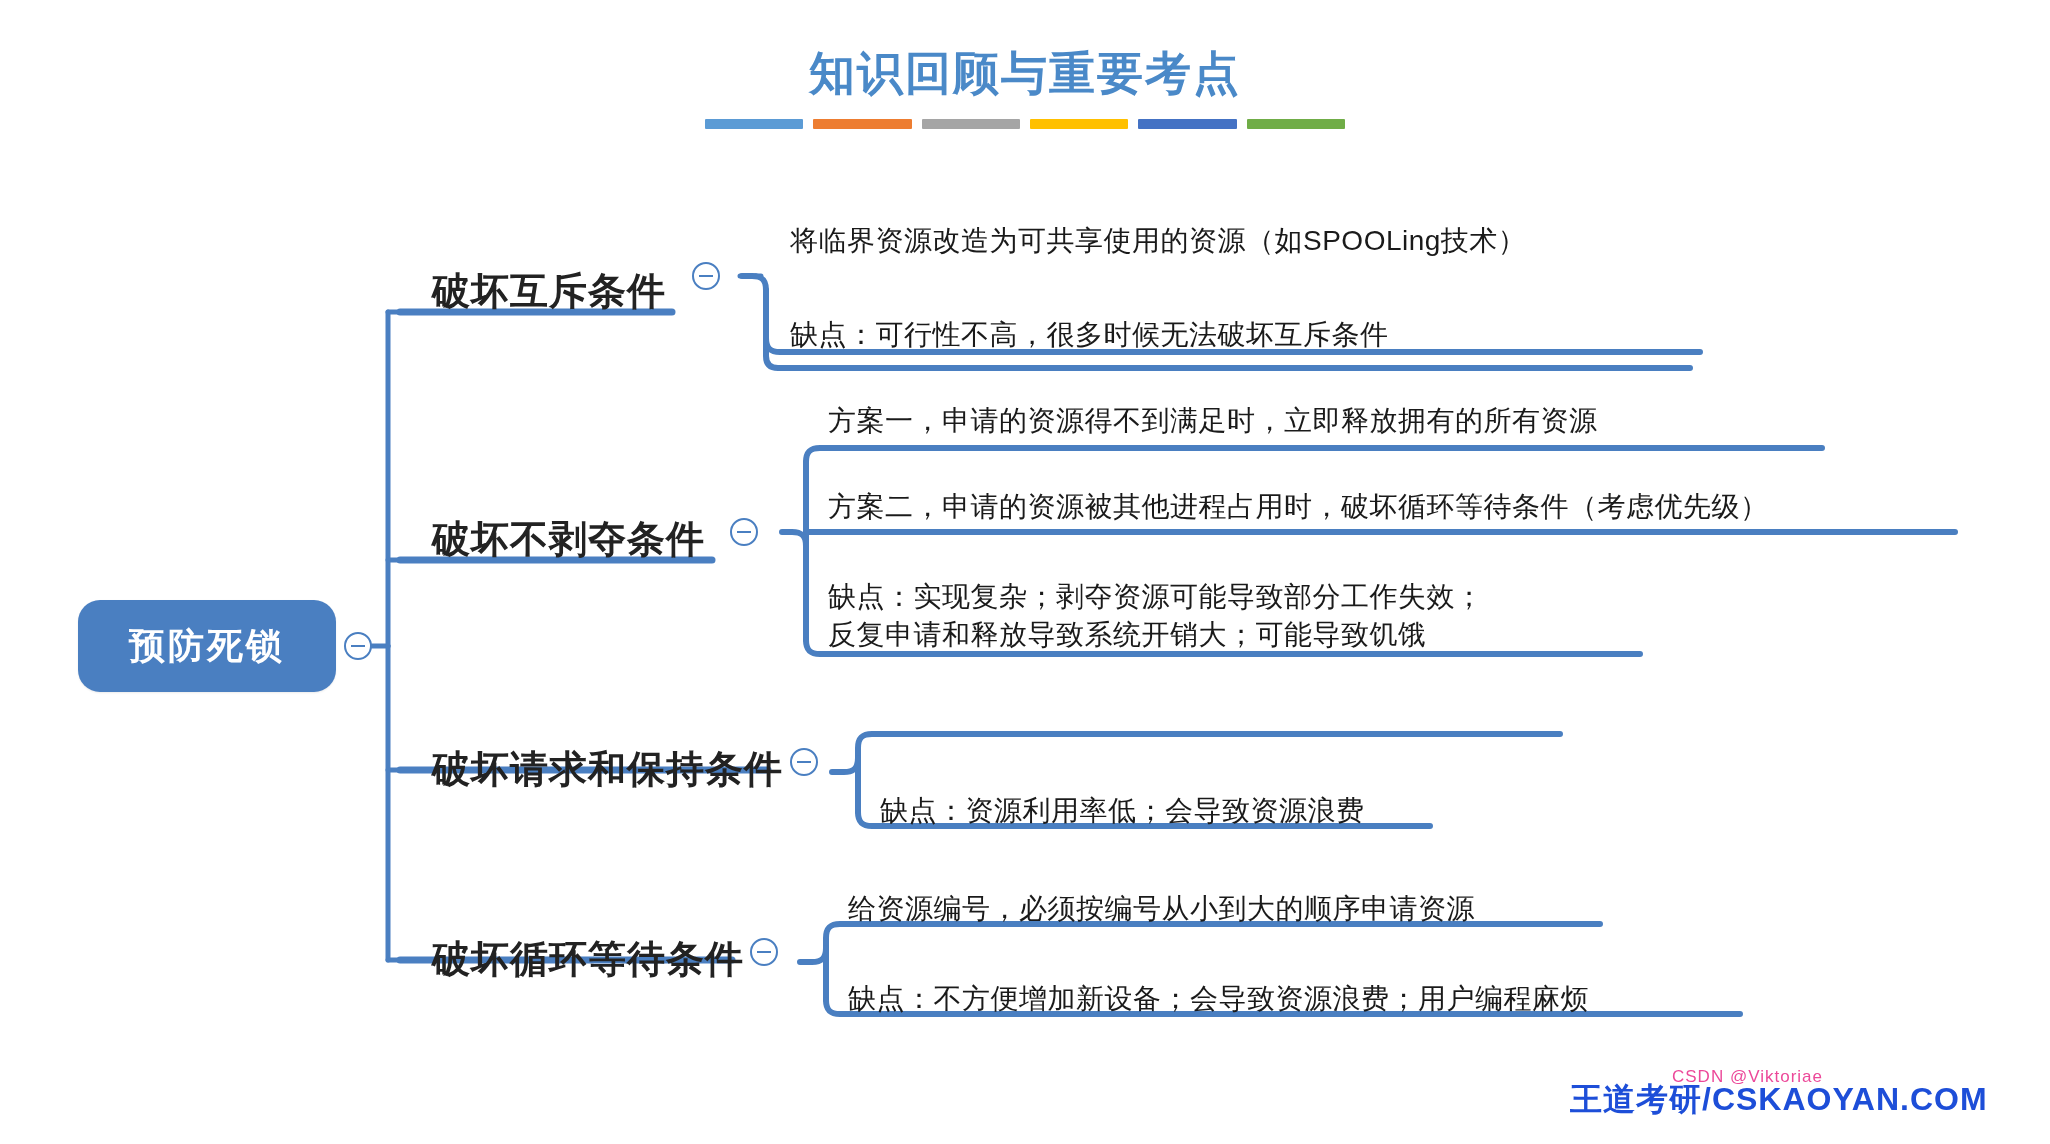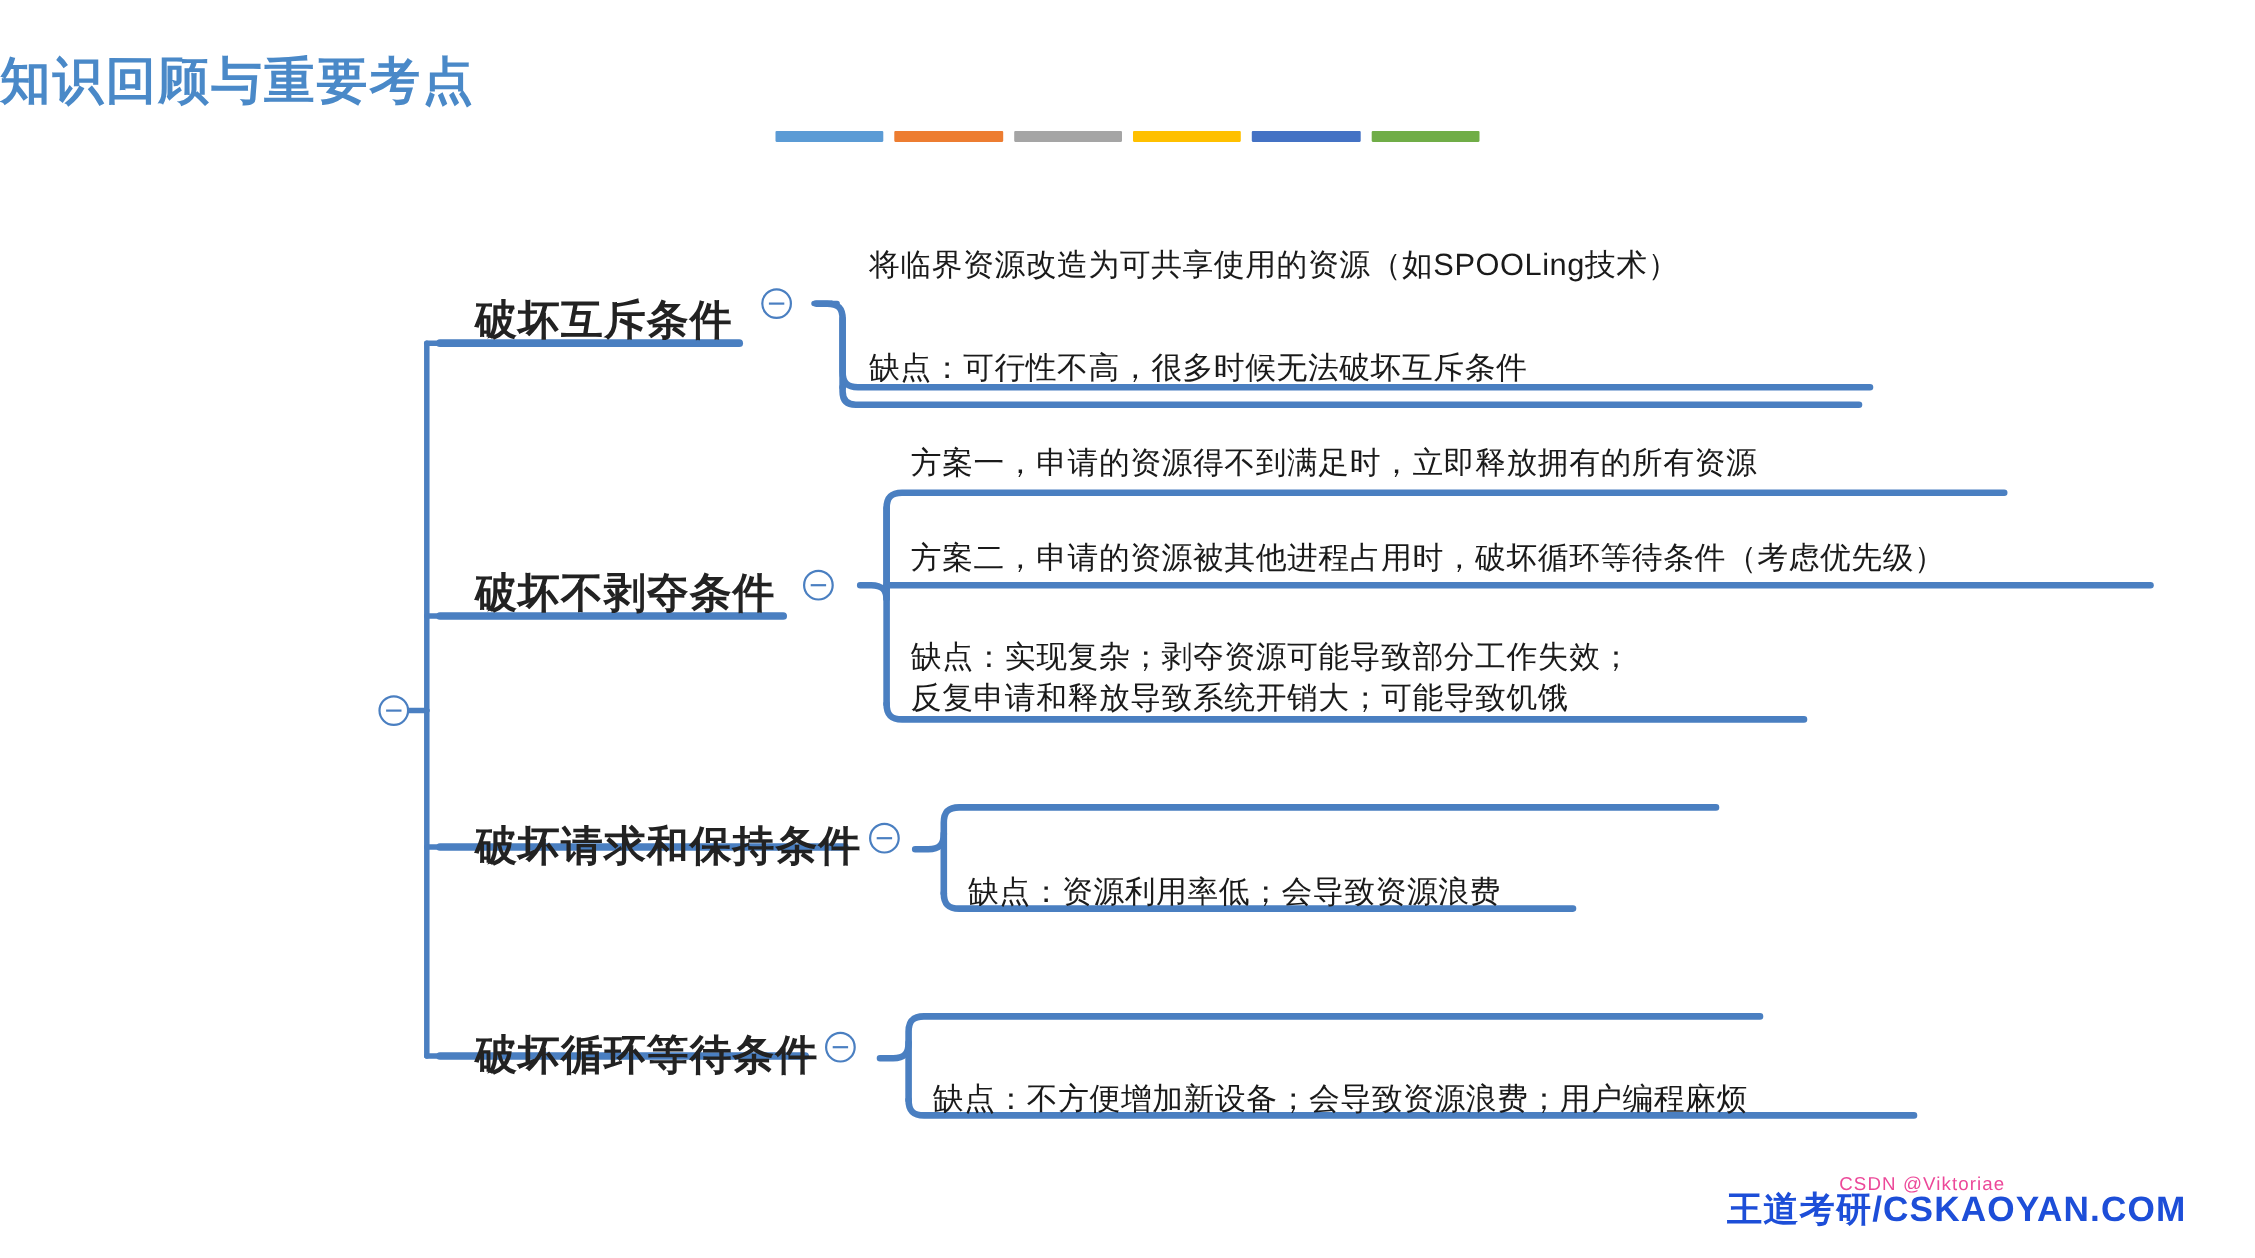--- a/index.html
+++ b/index.html
@@ -14,21 +14,21 @@
     font-family: "Liberation Sans", "DejaVu Sans", sans-serif;
     overflow: hidden;
   }
 
   
   #title-block {
     position: absolute;
     top: 48px;
     left: 0;
     width: 2050px;
-    text-align: left;
+    text-align: center;
   }
   #page-title {
     font-size: 46px;
     font-weight: 700;
     color: #4a89c8;
     letter-spacing: 2px;
     line-height: 1.1;
     white-space: nowrap;
   }
   #title-underline {
@@ -199,20 +199,23 @@
       <path d="M 832 772 H 844 C 854 772 858 768 858 758 V 748 C 858 738 862 734 872 734 H 1560" stroke-width="6"></path>
       <path d="M 858 758 V 812" stroke-width="6"></path>
       <path d="M 858 812 C 858 822 862 826 872 826 H 1430" stroke-width="6"></path>
 
       <path d="M 800 962 H 812 C 822 962 826 958 826 948 V 938 C 826 928 830 924 840 924 H 1600" stroke-width="6"></path>
       <path d="M 826 948 V 1000" stroke-width="6"></path>
       <path d="M 826 1000 C 826 1010 830 1014 840 1014 H 1740" stroke-width="6"></path>
     </g>
   </svg>
 
+  <div id="root-node">
+    <span>预防死锁</span>
+  </div>
   <div class="toggle" style="left:344px; top:632px;"></div>
 
   <div class="branch-label" style="left:432px; top:266px;">破坏互斥条件</div>
   <div class="toggle" style="left:692px; top:262px;"></div>
 
   <div class="leaf-text" style="left:790px; top:222px;">将临界资源改造为可共享使用的资源（如SPOOLing技术）</div>
   <div class="leaf-text" style="left:790px; top:316px;">缺点：可行性不高，很多时候无法破坏互斥条件</div>
 
   <div class="branch-label" style="left:432px; top:514px;">破坏不剥夺条件</div>
   <div class="toggle" style="left:730px; top:518px;"></div>
@@ -223,17 +226,18 @@
 反复申请和释放导致系统开销大；可能导致饥饿</div>
 
   <div class="branch-label" style="left:432px; top:744px;">破坏请求和保持条件</div>
   <div class="toggle" style="left:790px; top:748px;"></div>
 
   <div class="leaf-text" style="left:880px; top:792px;">缺点：资源利用率低；会导致资源浪费</div>
 
   <div class="branch-label" style="left:432px; top:934px;">破坏循环等待条件</div>
   <div class="toggle" style="left:750px; top:938px;"></div>
 
+  <div class="leaf-text" style="left:848px; top:890px;">给资源编号，必须按编号从小到大的顺序申请资源</div>
   <div class="leaf-text" style="left:848px; top:980px;">缺点：不方便增加新设备；会导致资源浪费；用户编程麻烦</div>
 </div>
 
 <div id="footer-brand">王道考研/CSKAOYAN.COM</div>
 <div id="footer-watermark">CSDN @Viktoriae</div>
 
 </body></html>

